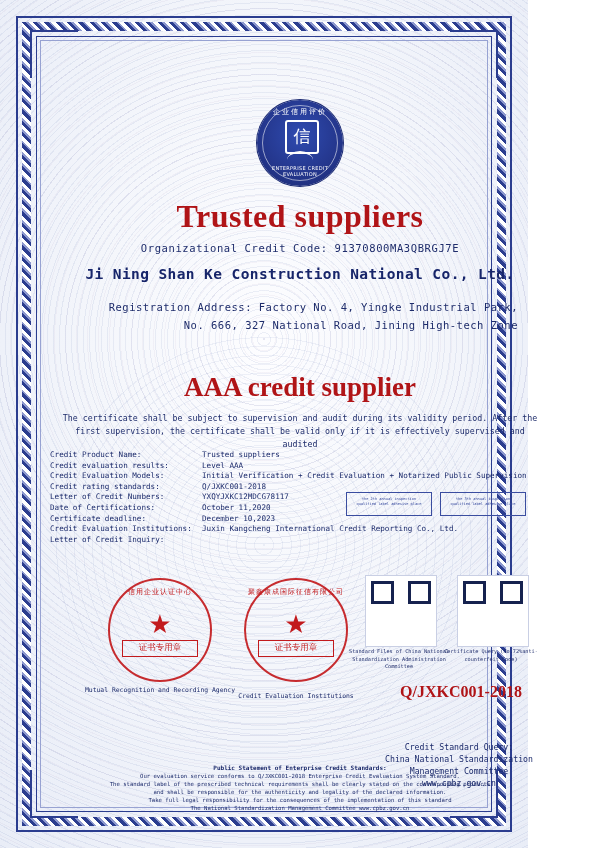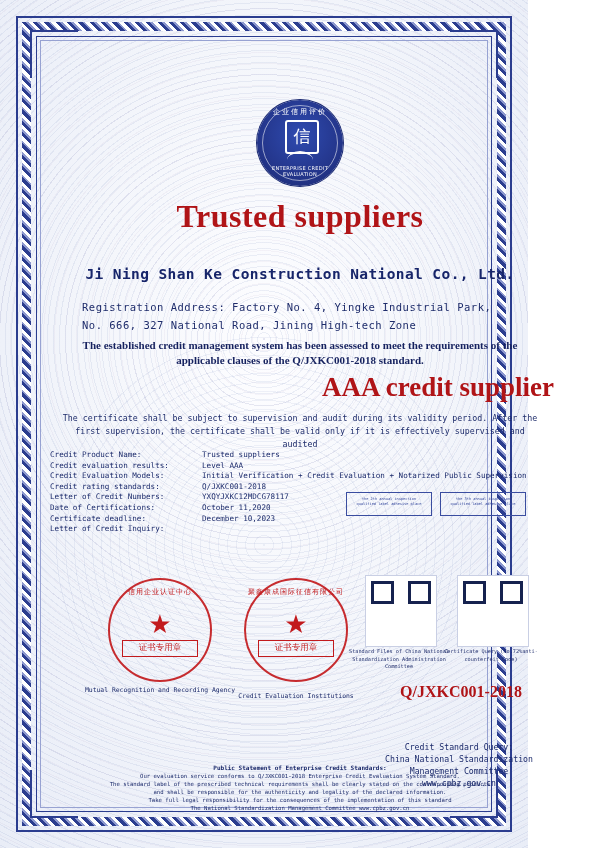--- a/index.html
+++ b/index.html
@@ -186,21 +186,21 @@
     font-size: 14.5px;
     font-weight: bold;
     letter-spacing: 0.4px;
     font-family: "DejaVu Sans Mono", monospace;
   }
   .address {
     position: absolute;
     top: 252px;
     left: 36px;
     width: 436px;
-    text-align: left;
+    text-align: right;
     color: #1e2c6b;
     font-size: 10.5px;
     line-height: 18px;
     letter-spacing: 0.5px;
     font-family: "DejaVu Sans Mono", monospace;
   }
   .statement {
     position: absolute;
     top: 292px;
     left: 34px;
@@ -209,21 +209,21 @@
     color: #16225f;
     font-size: 11px;
     line-height: 15px;
     font-weight: bold;
     font-family: "Liberation Serif", serif;
   }
   .grade-title {
     position: absolute;
     top: 326px;
     width: 508px;
-    text-align: right;
+    text-align: center;
     color: #b01417;
     font-size: 27px;
     font-weight: bold;
     font-family: "Liberation Serif", serif;
   }
   .validity {
     position: absolute;
     top: 366px;
     left: 14px;
     width: 480px;
@@ -431,23 +431,23 @@
       <div class="emblem">
         <div class="ring"></div>
         <div class="arc-top">企业信用评价</div>
         <div class="inner-box">信</div>
         <div class="hand"></div>
         <div class="arc-bottom">ENTERPRISE CREDIT EVALUATION</div>
       </div>
     </div>
 
     <div class="main-title">Trusted suppliers</div>
+    <div class="org-code">Organizational Credit Code: 91370800MA3QBRGJ7E</div>
     <div class="company-name">Ji Ning Shan Ke Construction National Co., Ltd.</div>
     <div class="address">Registration Address: Factory No. 4, Yingke Industrial Park, No. 666, 327 National Road, Jining High-tech Zone</div>
-    <div class="statement">The established credit management system has been assessed to meet the requirements of the applicable clauses of the Q/JXKC001-2018 standard.</div>
     <div class="grade-title">AAA credit supplier</div>
     <div class="validity">The certificate shall be subject to supervision and audit during its validity period. After the first supervision, the certificate shall be valid only if it is effectively supervised and audited</div>
 
     <div class="details" id="details-table">
         <div class="row">
           <div class="label">Credit Product Name:</div>
           <div class="value">Trusted suppliers</div>
         </div>
         <div class="row">
           <div class="label">Credit evaluation results:</div>
@@ -465,20 +465,24 @@
           <div class="label">Letter of Credit Numbers:</div>
           <div class="value">YXQYJXKC12MDCG78117</div>
         </div>
         <div class="row">
           <div class="label">Date of Certifications:</div>
           <div class="value">October 11,2020</div>
         </div>
         <div class="row">
           <div class="label">Certificate deadline:</div>
           <div class="value">December 10,2023</div>
+        </div>
+        <div class="row">
+          <div class="label">Credit Evaluation Institutions:</div>
+          <div class="value">Juxin Kangcheng International Credit Reporting Co., Ltd.</div>
         </div>
         <div class="row">
           <div class="label">Letter of Credit Inquiry:</div>
         </div>
       </div>
 
     <div class="mini-stamps" id="mini-stamps">
         <div class="mini-stamp" style="white-space: pre-line;">the 2th annual inspection
 qualified label adhesive place</div>
         <div class="mini-stamp" style="white-space: pre-line;">the 3th annual inspection

